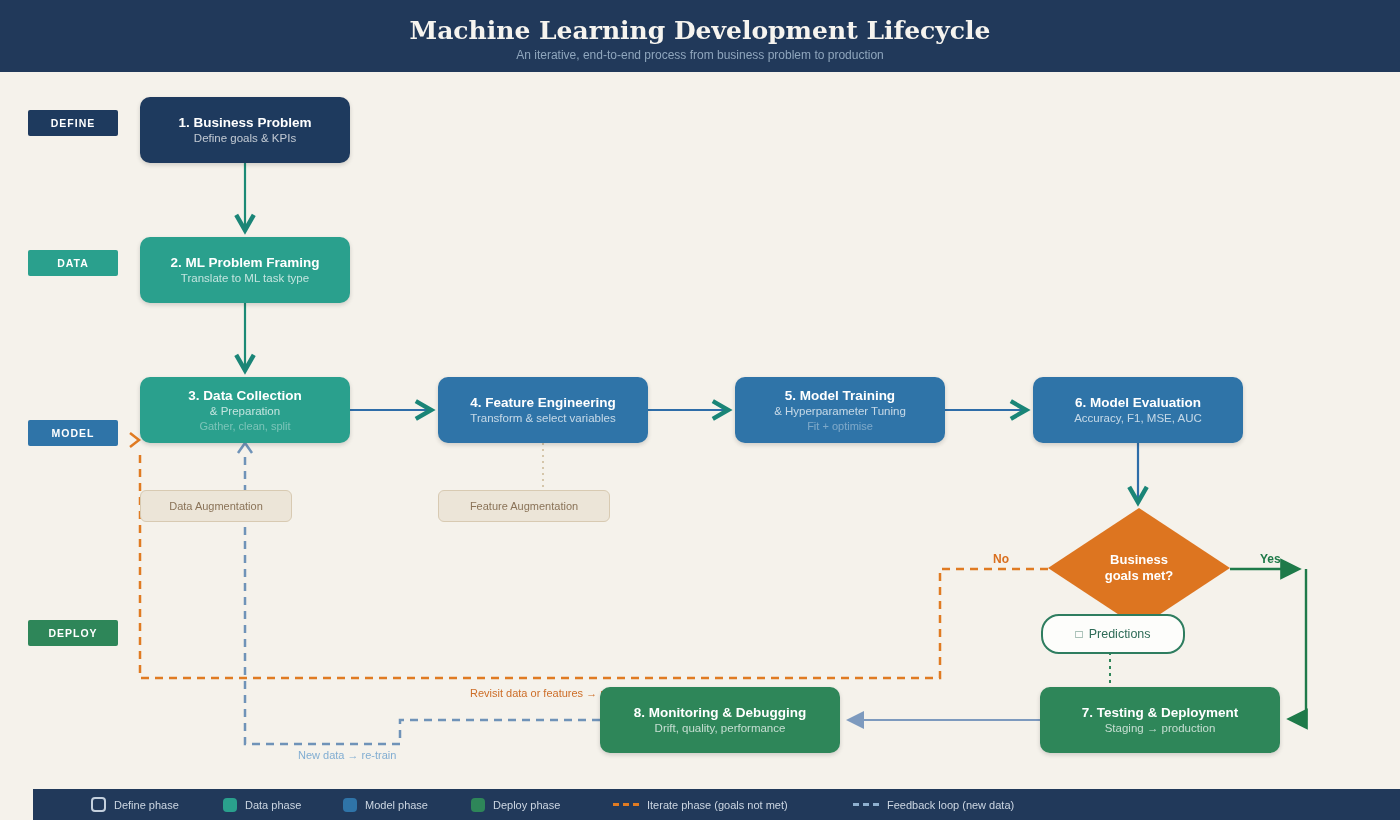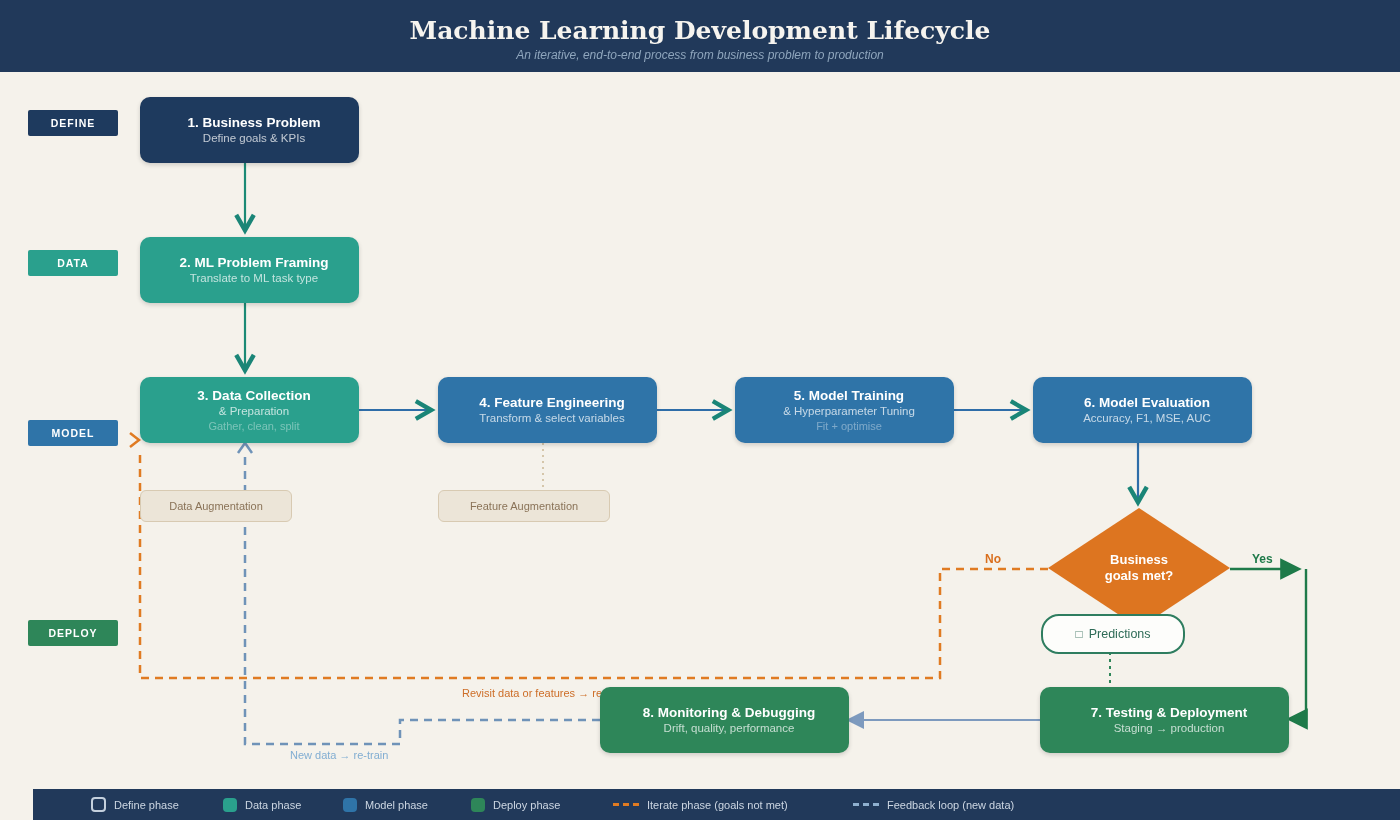--- a/index.html
+++ b/index.html
@@ -2,49 +2,49 @@
 <html><head>
 <meta charset="utf-8">
 <style>
   html,body{margin:0;padding:0;background:#e8e8e8;}
   #stage{position:relative;width:1400px;height:820px;background:#f5f2eb;overflow:hidden;
          font-family:"Liberation Sans",sans-serif;}
   
   .header{position:absolute;left:0;top:0;width:1400px;height:72px;background:#21395a;z-index:2;}
   .header .title{margin-top:18px;text-align:center;color:#f6f4ef;font-family:"DejaVu Serif",serif;
                  font-weight:bold;font-size:25px;line-height:26px;}
-  .header .subtitle{text-align:center;color:#8fa6bd;font-size:12px;margin-top:4px;font-style:italic;}
+  .header .subtitle{text-align:center;color:#8fa6bd;font-size:12px;margin-top:4px;}
   
   .phase{position:absolute;left:28px;width:90px;height:26px;border-radius:2px;z-index:2;
          display:flex;align-items:center;justify-content:center;color:#fff;
          font-size:10.5px;font-weight:bold;letter-spacing:1px;}
   
   .node{position:absolute;width:210px;height:66px;border-radius:10px;z-index:2;
         display:flex;flex-direction:column;align-items:center;justify-content:center;
-        box-shadow:0 2px 4px rgba(40,40,40,.18);color:#fff;text-align:center;padding-left:9px;}
+        box-shadow:0 2px 4px rgba(40,40,40,.18);color:#fff;text-align:center;}
   .node .t{font-size:13.5px;font-weight:bold;line-height:17px;}
   .node .s{font-size:11.5px;color:rgba(255,255,255,.72);line-height:15px;}
   .node .s2{font-size:11px;color:rgba(255,255,255,.38);line-height:14px;}
   .navy{background:#1e3a5e;} .teal{background:#2aa08d;} .blue{background:#2f74a8;} .green{background:#2e8659;}
   
   .chip{position:absolute;top:490px;height:30px;border-radius:6px;background:#ece5d8;
         border:1px solid #d8cab2;z-index:2;display:flex;align-items:center;justify-content:center;
         color:#8a7358;font-size:11px;}
   
   .diamond{position:absolute;left:1048px;top:508px;width:182px;height:120px;background:#dd7520;
            clip-path:polygon(50% 0,100% 50%,50% 100%,0 50%);z-index:2;
            display:flex;flex-direction:column;align-items:center;justify-content:center;
            color:#fff;font-weight:bold;font-size:13px;line-height:16px;text-align:left;}
   
   .pill{position:absolute;left:1041px;top:614px;width:140px;height:36px;border-radius:18px;
         background:#fdfdfb;border:2px solid #2e7d5f;z-index:3;display:flex;align-items:center;
         justify-content:center;color:#2e6b57;font-size:12.5px;}
   .pill .glyph{margin-right:6px;font-size:12px;color:#5d8a7a;}
   
-  .lbl{position:absolute;font-size:12px;font-weight:bold;z-index:2;}
+  .lbl{position:absolute;font-size:12px;font-weight:bold;z-index:2;margin-left:8px;}
   .lbl-no{left:985px;top:552px;color:#d96f1e;}
   .lbl-yes{left:1252px;top:552px;color:#1e7a49;}
   .lbl-iterate{left:462px;top:687px;color:#cd6e28;font-size:11px;font-weight:normal;z-index:1;white-space:nowrap;}
   .lbl-feedback{left:290px;top:749px;color:#82aed2;font-size:11px;font-weight:normal;z-index:2;white-space:nowrap;}
   
   #wires{position:absolute;left:0;top:0;z-index:1;}
   
   .legend{position:absolute;left:0;top:789px;width:1400px;height:31px;background:#21395a;z-index:2;margin-left:33px;}
   .litem{position:absolute;top:0;height:31px;display:flex;align-items:center;gap:8px;
          color:#ccd6e2;font-size:11px;}

